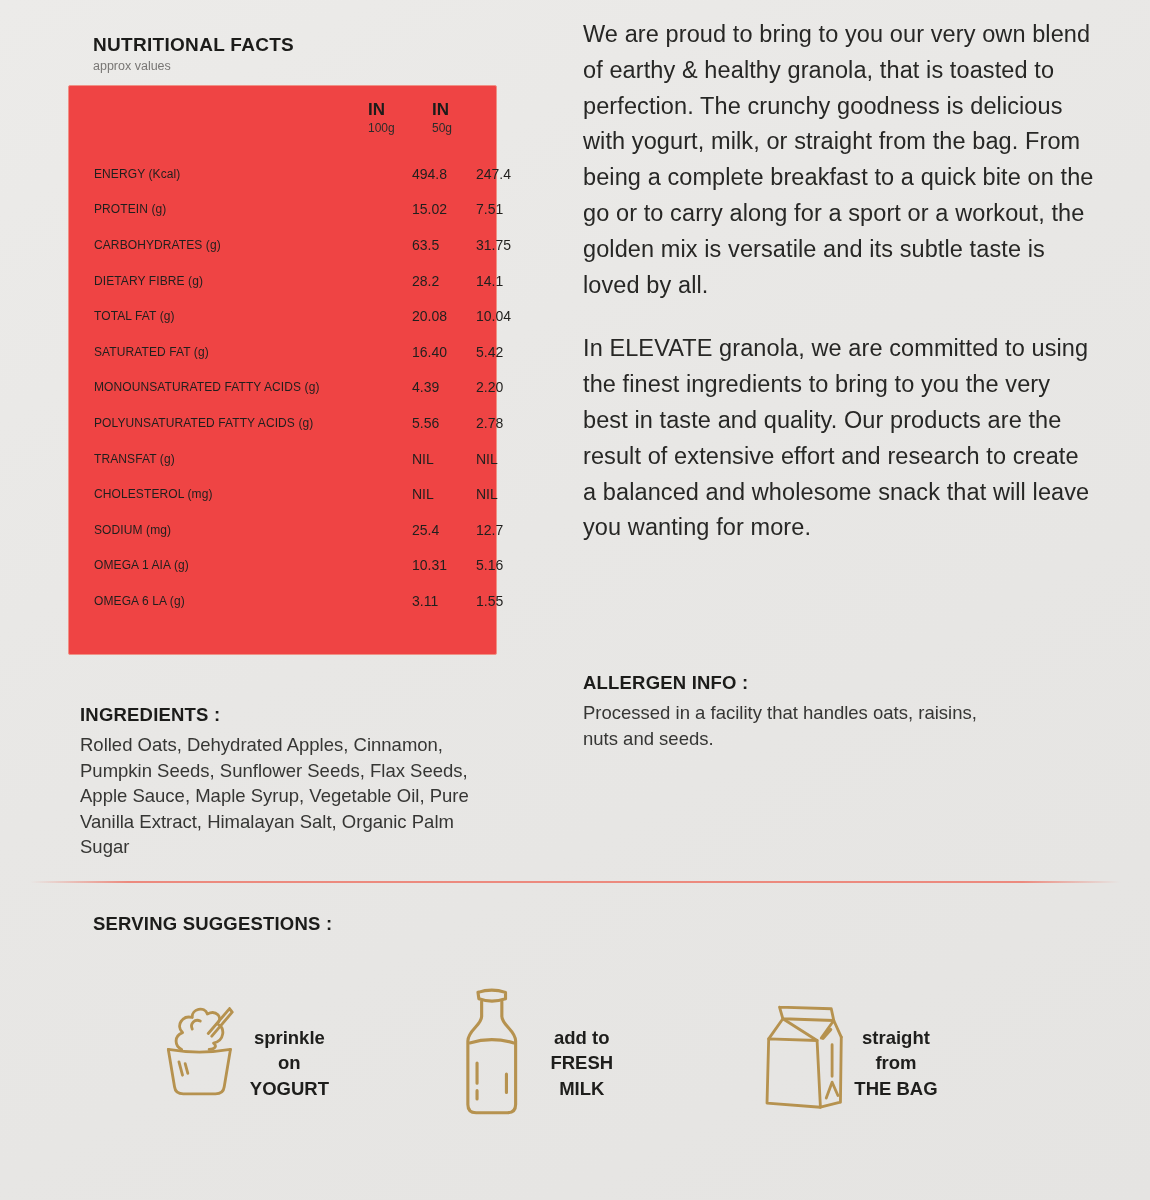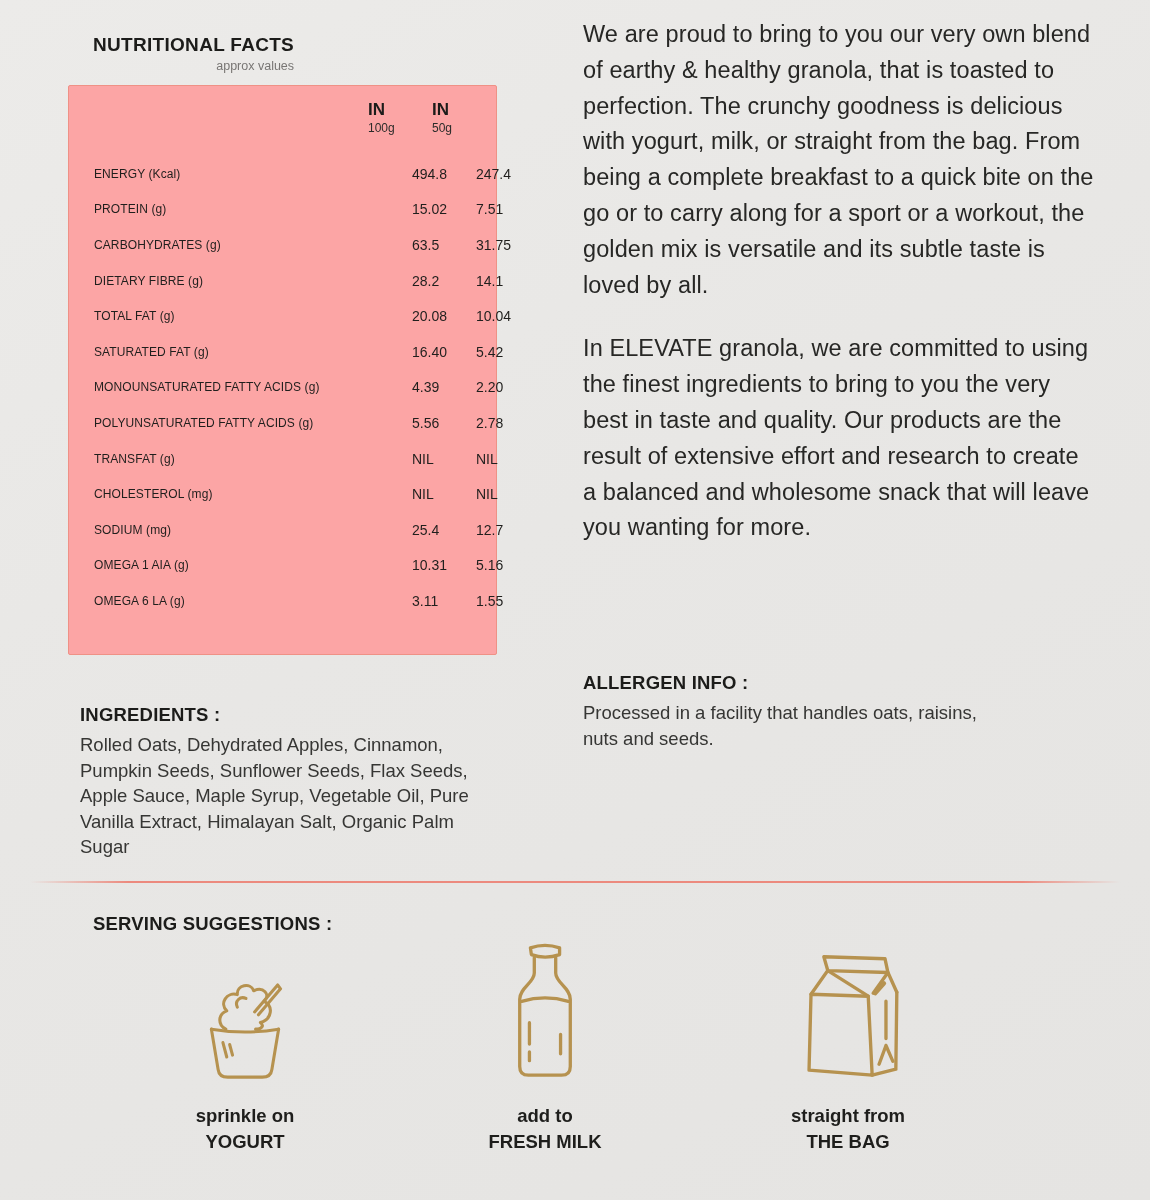--- a/index.html
+++ b/index.html
@@ -6,29 +6,29 @@
   html, body { width: 1150px; height: 1200px; }
   body {
     position: relative;
     font-family: "Liberation Sans", sans-serif;
     background: linear-gradient(150deg, #ecebe9 0%, #e8e7e5 45%, #e5e4e2 100%);
     color: #232321;
     overflow: hidden;
   }
 
   
-  .nf-head { position: absolute; left: 93px; top: 34px; text-align: right; }
+  .nf-head { position: absolute; left: 93px; top: 34px; }
   .nf-title { font-size: 19px; font-weight: bold; letter-spacing: .3px; color: #1c1c1a; }
   .nf-sub { font-size: 12.5px; color: #77767­4; color: #787674; margin-top: 3px; }
 
   
   .nf-table {
     position: absolute; left: 68px; top: 85px; width: 429px; height: 570px;
     border: 1.5px solid #ef9186; border-radius: 2px;
-    background: #fca5a5;
+    background: #ef4444;
     padding: 14px 6px 0 25px;
   }
   .nf-cols { display: grid; grid-template-columns: 1fr 64px 58px; align-items: start; height: 56px; }
   .nf-colh .in { font-size: 17px; font-weight: bold; color: #1c1c1a; }
   .nf-colh .unit { font-size: 12px; color: #2c2c2a; margin-top: 1px; }
   .nf-row { display: grid; grid-template-columns: 1fr 64px 58px; align-items: center; height: 35.6px; }
   .nf-row .lbl { font-size: 12px; color: #201f1d; letter-spacing: .1px; }
   .nf-row.indent .lbl { padding-left: 31px; font-size: 14px; }
   .nf-row .val { font-size: 14px; color: #201f1d; margin-left: 44px; }
 
@@ -48,22 +48,22 @@
   
   .divider {
     position: absolute; left: 30px; right: 30px; top: 881px; height: 2px;
     background: linear-gradient(to right, rgba(236,138,126,0) 0%, #ec8a7e 9%, #ec8a7e 91%, rgba(236,138,126,0) 100%);
   }
 
   
   .serving-head { position: absolute; left: 93px; top: 913px; }
   .serving-head h2 { font-size: 18.5px; font-weight: bold; color: #1c1c1a; letter-spacing: .2px; }
   .serve-item {
-    position: absolute; top: 932px; height: 222px;
-    display: flex; flex-direction: column; justify-content: flex-end; align-items: center;
+    position: absolute; top: 952px; height: 222px;
+    display: flex; align-items: center;
   }
   .serve-item.one { left: 155px; width: 180px; }
   .serve-item.two { left: 455px; width: 180px; }
   .serve-item.three { left: 752px; width: 192px; }
   .serve-icon { margin-bottom: 20px; display: block; }
   .serve-label { text-align: center; font-weight: bold; font-size: 18.5px; line-height: 25.5px; color: #1e1e1c; }
 </style>
 </head>
 <body>
 

